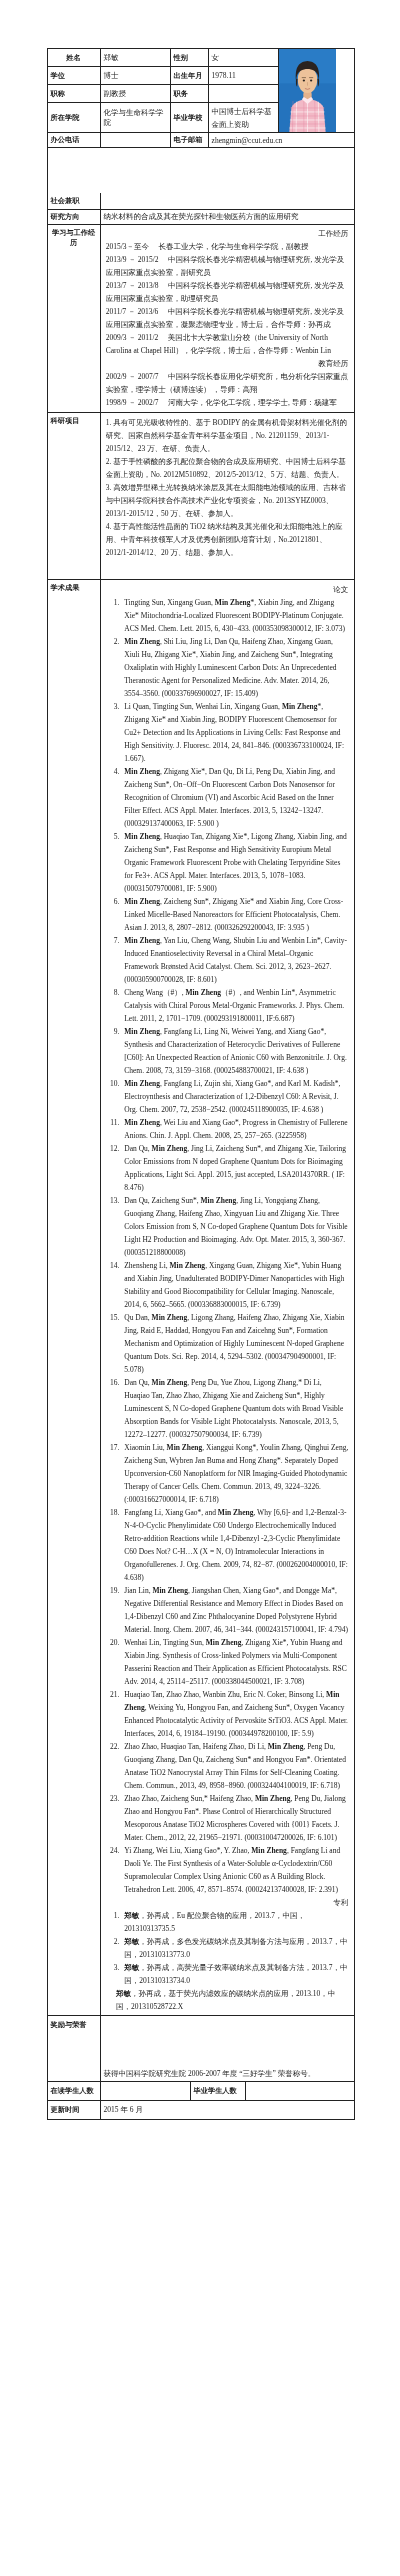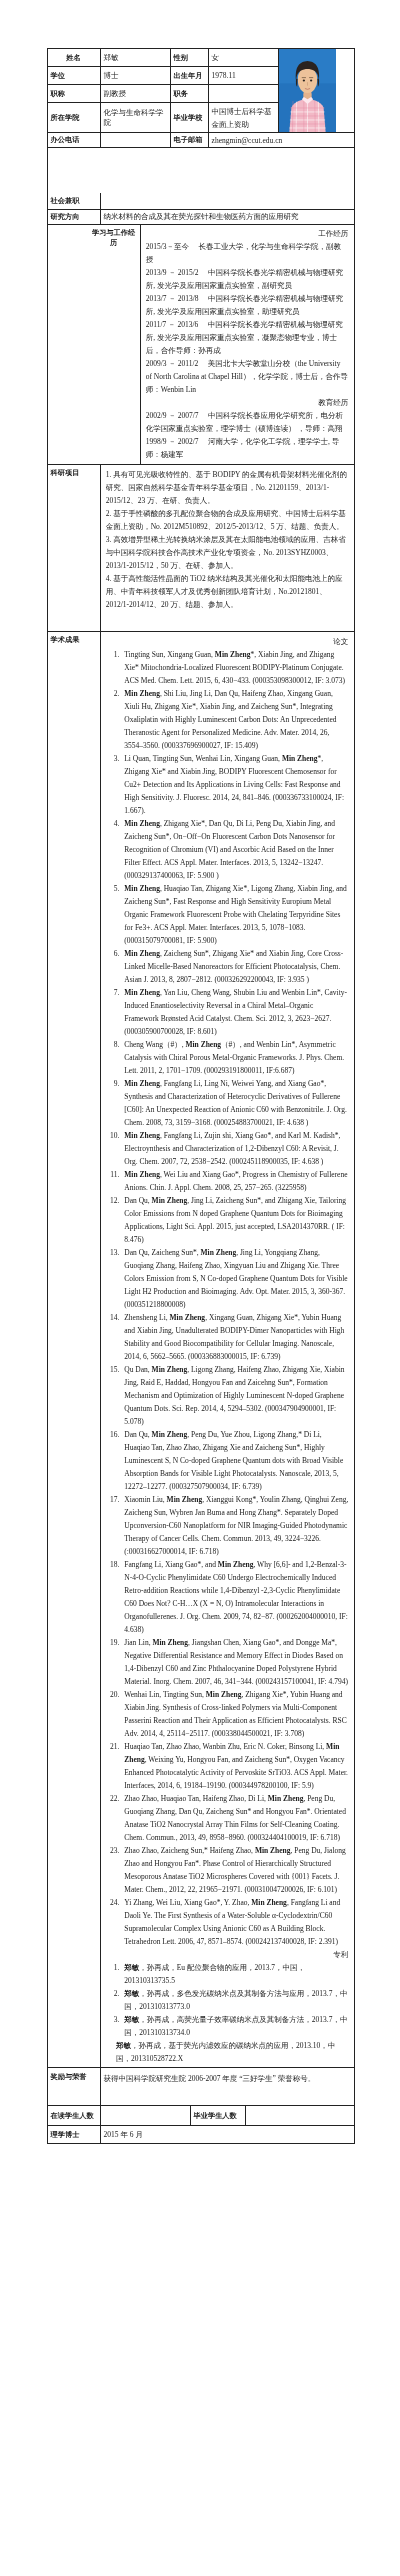--- a/index.html
+++ b/index.html
@@ -132,21 +132,21 @@
     <div class="cell label w-c1" style="min-height:15.5px;margin-top:45px;">社会兼职</div>
     <div class="cell value grow"></div>
   </div>
 
   <div class="row">
     <div class="cell label w-c1" style="min-height:14.4px;">研究方向</div>
     <div class="cell value grow">纳米材料的合成及其在荧光探针和生物医药方面的应用研究</div>
   </div>
 
   <div class="row">
-    <div class="cell label top center w-c1" style="text-align:center;margin-left:40px;">学习与工作经历</div>
+    <div class="cell label top center w-c1" style="text-align:center;">学习与工作经历</div>
     <div class="cell content grow">
       <div class="subheader">工作经历</div>
       <div>
           <div>2015/3－至今　 长春工业大学，化学与生命科学学院，副教授</div>
           <div>2013/9 － 2015/2　 中国科学院长春光学精密机械与物理研究所, 发光学及应用国家重点实验室，副研究员</div>
           <div>2013/7 － 2013/8　 中国科学院长春光学精密机械与物理研究所, 发光学及应用国家重点实验室，助理研究员</div>
           <div>2011/7 － 2013/6　 中国科学院长春光学精密机械与物理研究所, 发光学及应用国家重点实验室，凝聚态物理专业，博士后，合作导师：孙再成</div>
           <div>2009/3 － 2011/2　 美国北卡大学教堂山分校（the University of North Carolina at Chapel Hill），化学学院，博士后，合作导师：Wenbin Lin</div>
         </div>
       <div class="subheader">教育经历</div>
@@ -204,29 +204,29 @@
           <li><b>郑敏</b>，孙再成，Eu 配位聚合物的应用，2013.7，中国，201310313735.5</li>
           <li><b>郑敏</b>，孙再成，多色发光碳纳米点及其制备方法与应用，2013.7，中国，201310313773.0</li>
           <li><b>郑敏</b>，孙再成，高荧光量子效率碳纳米点及其制备方法，2013.7，中国，201310313734.0</li>
         </ol>
       <div class="patent-extra"><b>郑敏</b>，孙再成，基于荧光内滤效应的碳纳米点的应用，2013.10，中国，201310528722.X</div>
     </div>
   </div>
 
   <div class="row">
     <div class="cell label top w-c1" style="min-height:37px;">奖励与荣誉</div>
-    <div class="cell grow" style="padding-top:6px;font-size:7.5px;">获得中国科学院研究生院 2006-2007 年度 “三好学生” 荣誉称号。</div>
+    <div class="cell grow" style="padding-top:6px;font-size:7.5px;margin-top:47px;">获得中国科学院研究生院 2006-2007 年度 “三好学生” 荣誉称号。</div>
   </div>
 
   <div class="row">
     <div class="cell label w-c1" style="min-height:18.5px;">在读学生人数</div>
     <div class="cell value" style="width:90px;flex:none;"></div>
     <div class="cell label" style="width:55px;flex:none;">毕业学生人数</div>
     <div class="cell value grow"></div>
   </div>
 
   <div class="row">
-    <div class="cell label w-c1" style="min-height:17.5px;">理学博士</div>
+    <div class="cell label w-c1" style="min-height:17.5px;">更新时间</div>
     <div class="cell value grow">2015 年 6 月</div>
   </div>
 
 </div>
 
 
 </body></html>

